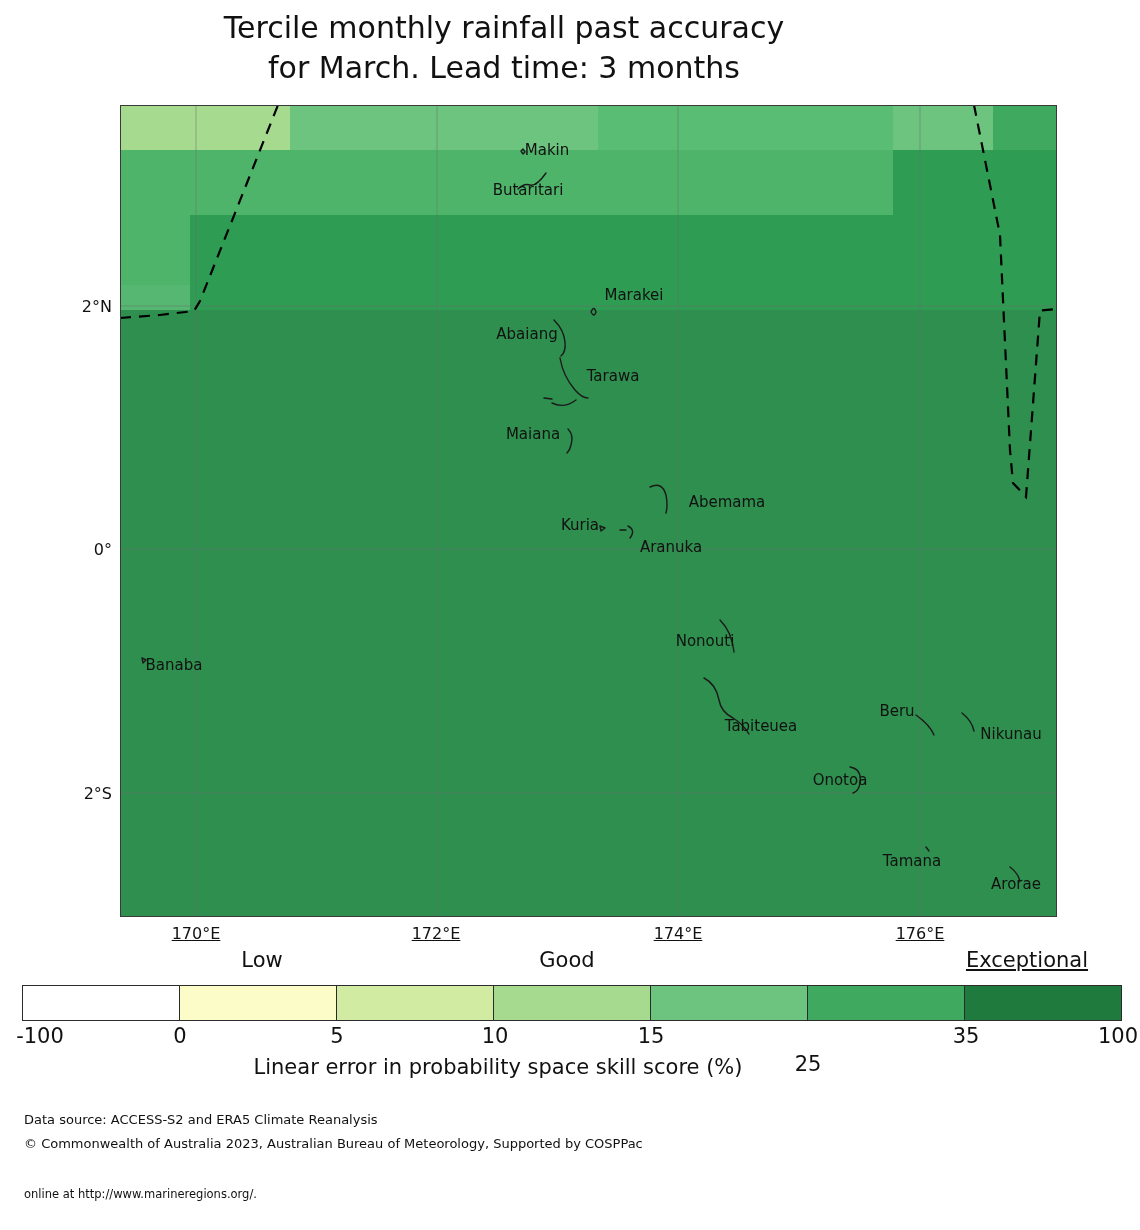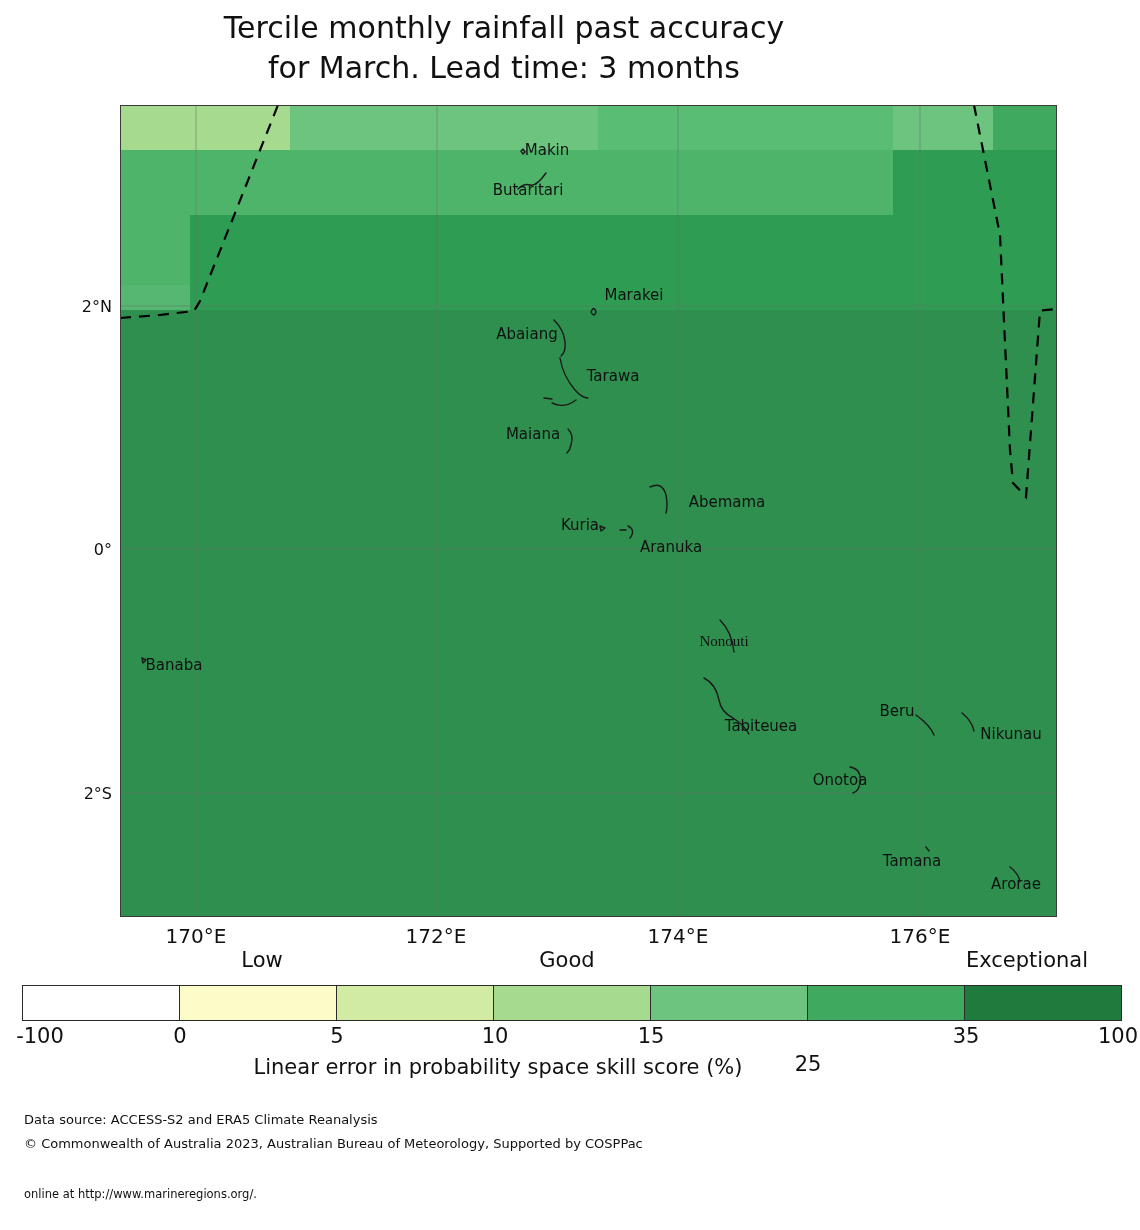--- a/index.html
+++ b/index.html
@@ -12,21 +12,21 @@
   #map-figure{position:absolute;left:120px;top:105px;width:937px;height:812px;}
   #map-cells{position:absolute;inset:0;overflow:hidden;}
   .cell{position:absolute;}
   #grid-lines{position:absolute;inset:0;pointer-events:none;}
   #coastlines{position:absolute;inset:0;pointer-events:none;}
   #eez{position:absolute;inset:0;pointer-events:none;}
   #island-labels{position:absolute;inset:0;pointer-events:none;}
   .isl-label{position:absolute;font-size:15px;color:#111;white-space:nowrap;transform:translate(-50%,-50%);}
   #map-border{position:absolute;inset:0;border:1px solid #3a3a3a;box-sizing:border-box;pointer-events:none;}
   .ytick-wrap{position:absolute;left:0;width:112px;text-align:right;font-size:16px;color:#111;transform:translateY(-50%);}
-  .xtick{position:absolute;top:924px;font-size:20px;color:#111;transform:translateX(-50%);white-space:nowrap;}
+  .xtick{position:absolute;top:924px;font-size:16px;color:#111;transform:translateX(-50%);white-space:nowrap;text-decoration:underline;}
 
   
   #cb-cat-labels{position:absolute;top:948px;left:0;width:905px;height:30px;text-align:right;}
   .cb-cat{position:absolute;font-size:21px;color:#111;transform:translateX(-50%);white-space:nowrap;}
   #colorbar{position:absolute;left:22px;top:985px;width:1100px;height:36px;border:1px solid #2b2b2b;box-sizing:border-box;display:flex;}
   .cb-seg{height:100%;flex:1 1 0;}
   #cb-ticks{position:absolute;top:1024px;left:0;width:1140px;height:28px;}
   .cb-tick{position:absolute;font-size:21px;color:#111;transform:translateX(-50%);white-space:nowrap;}
   #cb-axis-label{position:absolute;top:1055px;left:0;width:996px;text-align:center;font-size:21px;color:#111;}
 
@@ -140,36 +140,36 @@
   <div id="island-labels">
       <div class="isl-label" style="left: 427px; top: 45px;">Makin</div>
       <div class="isl-label" style="left: 408px; top: 85px;">Butaritari</div>
       <div class="isl-label" style="left: 514px; top: 190px;">Marakei</div>
       <div class="isl-label" style="left: 407px; top: 229px;">Abaiang</div>
       <div class="isl-label" style="left: 493px; top: 271px;">Tarawa</div>
       <div class="isl-label" style="left: 413px; top: 329px;">Maiana</div>
       <div class="isl-label" style="left: 607px; top: 397px;">Abemama</div>
       <div class="isl-label" style="left: 460px; top: 420px;">Kuria</div>
       <div class="isl-label" style="left: 551px; top: 442px;">Aranuka</div>
-      <div class="isl-label" style="left: 604px; top: 536px; font-family: Liberation Serif, serif;">Nonouti</div>
+      <div class="isl-label" style="left: 585px; top: 536px;">Nonouti</div>
       <div class="isl-label" style="left: 54px; top: 560px;">Banaba</div>
       <div class="isl-label" style="left: 641px; top: 621px;">Tabiteuea</div>
       <div class="isl-label" style="left: 777px; top: 606px;">Beru</div>
       <div class="isl-label" style="left: 891px; top: 629px;">Nikunau</div>
       <div class="isl-label" style="left: 720px; top: 675px;">Onotoa</div>
       <div class="isl-label" style="left: 792px; top: 756px;">Tamana</div>
       <div class="isl-label" style="left: 896px; top: 779px;">Arorae</div>
     </div>
   <div id="map-border"></div>
 </div>
 
 <div id="cb-cat-labels">
   <div class="cb-cat" style="left:262px;">Low</div>
   <div class="cb-cat" style="left:567px;">Good</div>
-  <div class="cb-cat" style="left:1027px;">Exceptional</div>
+  <div class="cb-cat" style="left:1027px;text-decoration:underline;">Exceptional</div>
 </div>
 
 <div id="colorbar">
     <div class="cb-seg" style="background: rgb(255, 255, 255);"></div>
     <div class="cb-seg" style="background: rgb(251, 252, 200); border-left: 1px solid rgb(43, 43, 43);"></div>
     <div class="cb-seg" style="background: rgb(210, 235, 162); border-left: 1px solid rgb(43, 43, 43);"></div>
     <div class="cb-seg" style="background: rgb(166, 218, 143); border-left: 1px solid rgb(43, 43, 43);"></div>
     <div class="cb-seg" style="background: rgb(108, 196, 127); border-left: 1px solid rgb(43, 43, 43);"></div>
     <div class="cb-seg" style="background: rgb(63, 169, 95); border-left: 1px solid rgb(43, 43, 43);"></div>
     <div class="cb-seg" style="background: rgb(31, 122, 61); border-left: 1px solid rgb(43, 43, 43);"></div>

